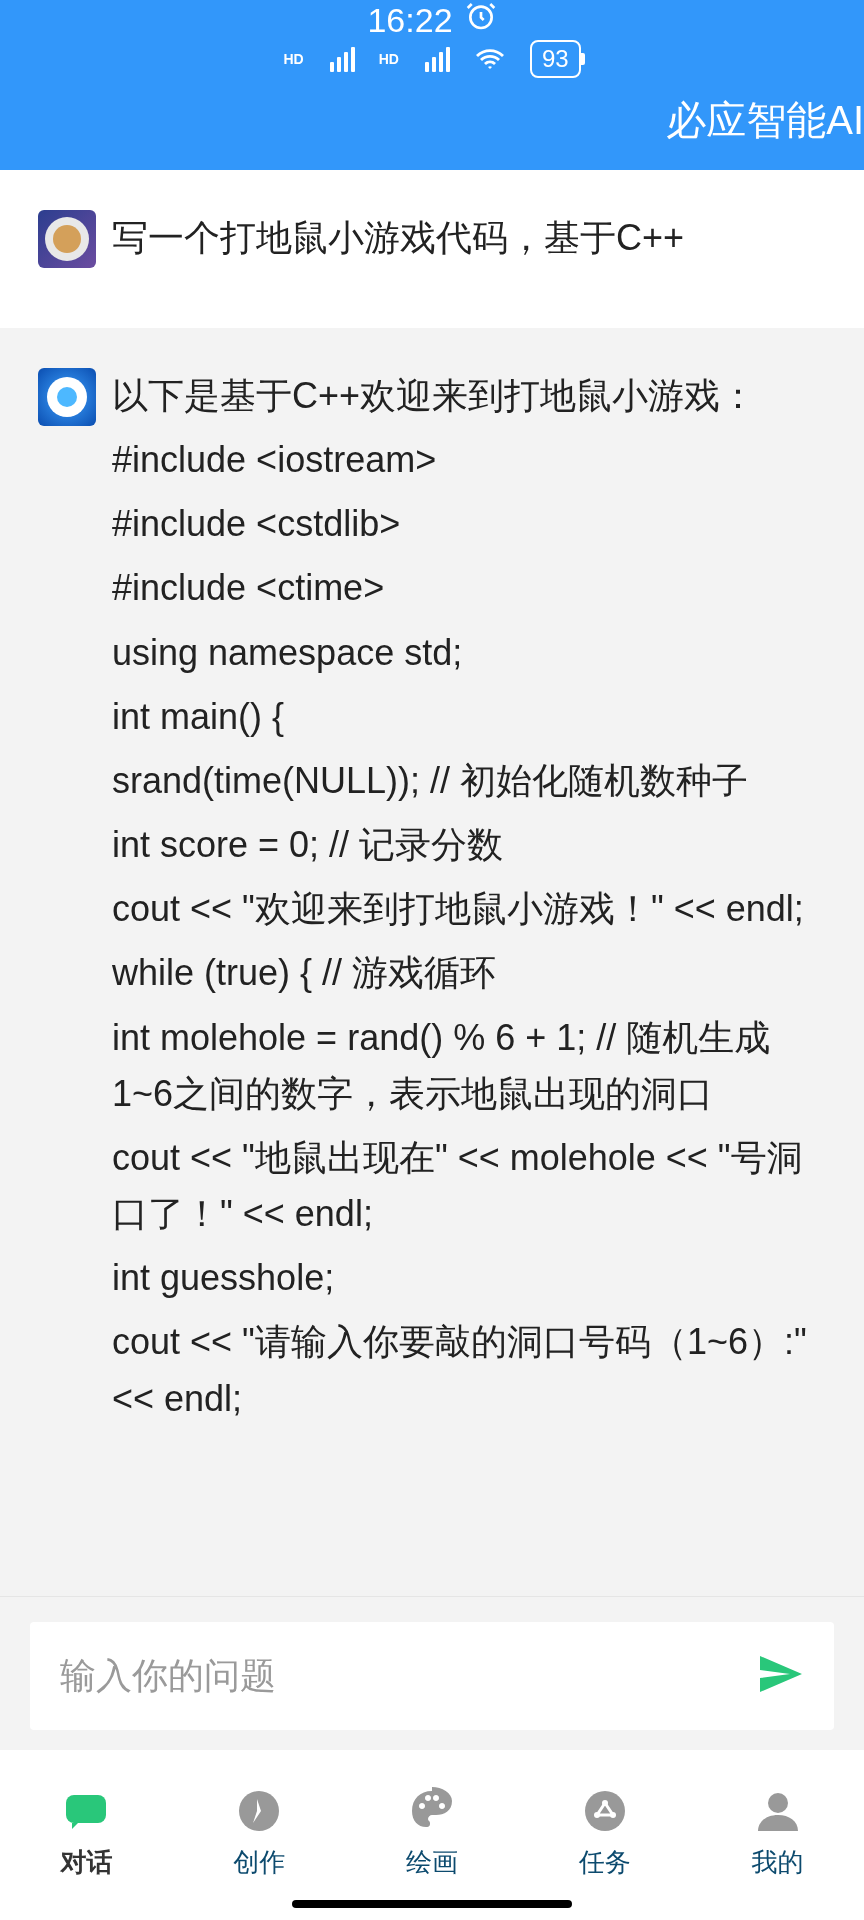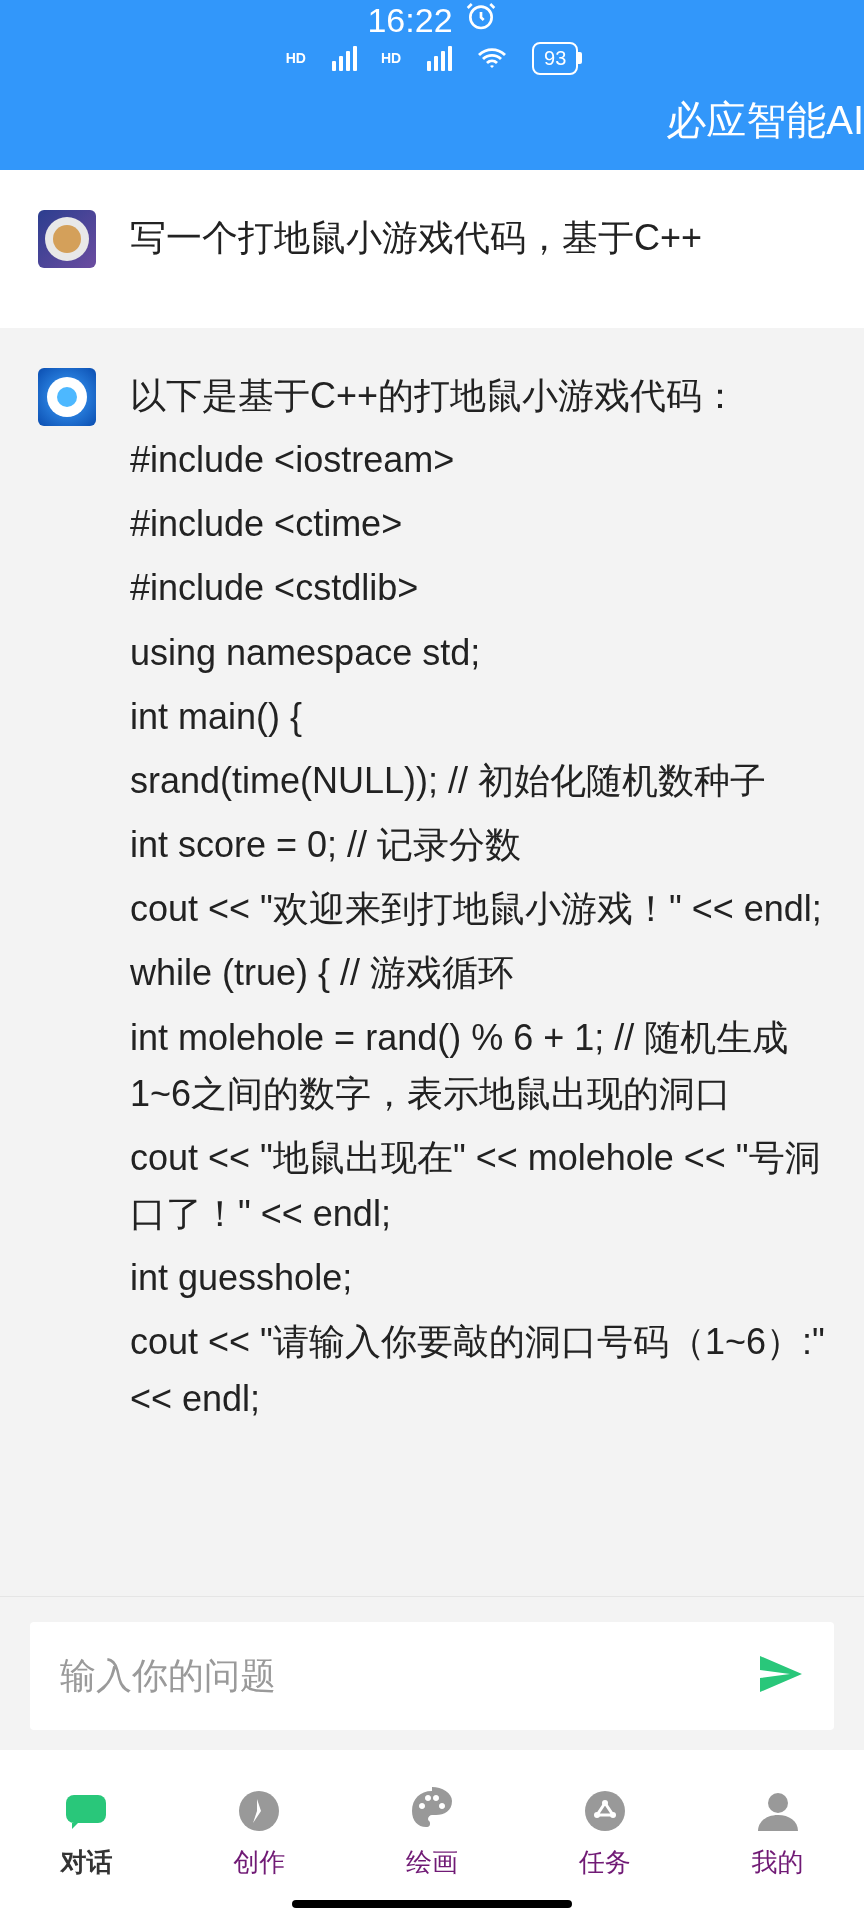--- a/index.html
+++ b/index.html
@@ -37,21 +37,21 @@
       gap: 24px;
       text-align: right;
     }
     .signal-group { display: flex; align-items: flex-end; gap: 3px; }
     .sig-bar { width: 4px; background: #fff; border-radius: 1px; }
     .hd-label { font-size: 14px; font-weight: 600; margin-right: 2px; }
     .wifi-icon svg { width: 32px; height: 32px; fill: #fff; }
     .battery {
       display: flex; align-items: center; gap: 6px;
       border: 2px solid #fff; border-radius: 8px;
-      padding: 3px 10px; font-size: 20px; font-weight: 500;
+      padding: 3px 10px; font-size: 24px; font-weight: 500;
       position: relative;
     }
     .battery::after {
       content: ""; position: absolute; right: -6px; top: 50%;
       transform: translateY(-50%); width: 4px; height: 12px;
       background: #fff; border-radius: 0 2px 2px 0;
     }
     .title-bar {
       height: 100px;
       display: flex;
@@ -60,21 +60,21 @@
       font-size: 40px;
       font-weight: 400;
     }
     .chat-area {
       flex: 1;
       overflow-y: hidden;
     }
     .message-row {
       display: flex;
       padding: 40px 38px 60px 38px;
-      gap: 34px;
+      gap: 16px;
       justify-content: center;
     }
     .message-user { background: #fff; }
     .message-ai { background: #f3f3f3; }
     .avatar {
       width: 58px; height: 58px; flex-shrink: 0;
       border-radius: 6px; overflow: hidden;
       display: flex; align-items: center; justify-content: center;
     }
     .avatar-user { background: linear-gradient(135deg, #2c3e8f, #6b4ca0); }
@@ -125,21 +125,21 @@
     .nav-item {
       display: flex;
       flex-direction: column;
       align-items: center;
       gap: 8px;
       width: 120px;
     }
     .nav-icon { width: 52px; height: 52px; display: flex; align-items: center; justify-content: center; }
     .nav-icon svg { width: 48px; height: 48px; }
     .nav-label { font-size: 26px; color: #333; font-weight: 600; }
-    .nav-label.inactive { color: #701a75; font-weight: 500; }
+    .nav-label.inactive { color: #0c4a6e; font-weight: 500; }
     .home-indicator {
       width: 280px; height: 8px; background: #000;
       border-radius: 4px; margin: 0 auto 12px auto;
     }
     .nav-bottom { background: #fff; }
   </style>
 </head>
 <body>
 
 <div class="header-blue">
@@ -191,24 +191,24 @@
       <div class="cat-astronaut"></div>
     </div>
     <div class="message-text">写一个打地鼠小游戏代码，基于C++</div>
   </div>
 
   <div class="message-row message-ai">
     <div class="avatar avatar-ai">
       <div class="ai-core"></div>
     </div>
     <div class="message-text">
-      <div>以下是基于C++的打地鼠小游戏代码：</div>
+      <div>以下是基于C++欢迎来到打地鼠小游戏：</div>
       <div class="code-line">#include &lt;iostream&gt;</div>
+      <div class="code-line">#include &lt;cstdlib&gt;</div>
       <div class="code-line">#include &lt;ctime&gt;</div>
-      <div class="code-line">#include &lt;cstdlib&gt;</div>
       <div class="code-line">using namespace std;</div>
       <div class="code-line">int main() {</div>
       <div class="code-line">    srand(time(NULL)); // 初始化随机数种子</div>
       <div class="code-line">    int score = 0; // 记录分数</div>
       <div class="code-line">    cout &lt;&lt; "欢迎来到打地鼠小游戏！" &lt;&lt; endl;</div>
       <div class="code-line">    while (true) { // 游戏循环</div>
       <div class="code-line">        int molehole = rand() % 6 + 1; // 随机生成1~6之间的数字，表示地鼠出现的洞口</div>
       <div class="code-line">        cout &lt;&lt; "地鼠出现在" &lt;&lt; molehole &lt;&lt; "号洞口了！" &lt;&lt; endl;</div>
       <div class="code-line">        int guesshole;</div>
       <div class="code-line">        cout &lt;&lt; "请输入你要敲的洞口号码（1~6）:" &lt;&lt; endl;</div>

